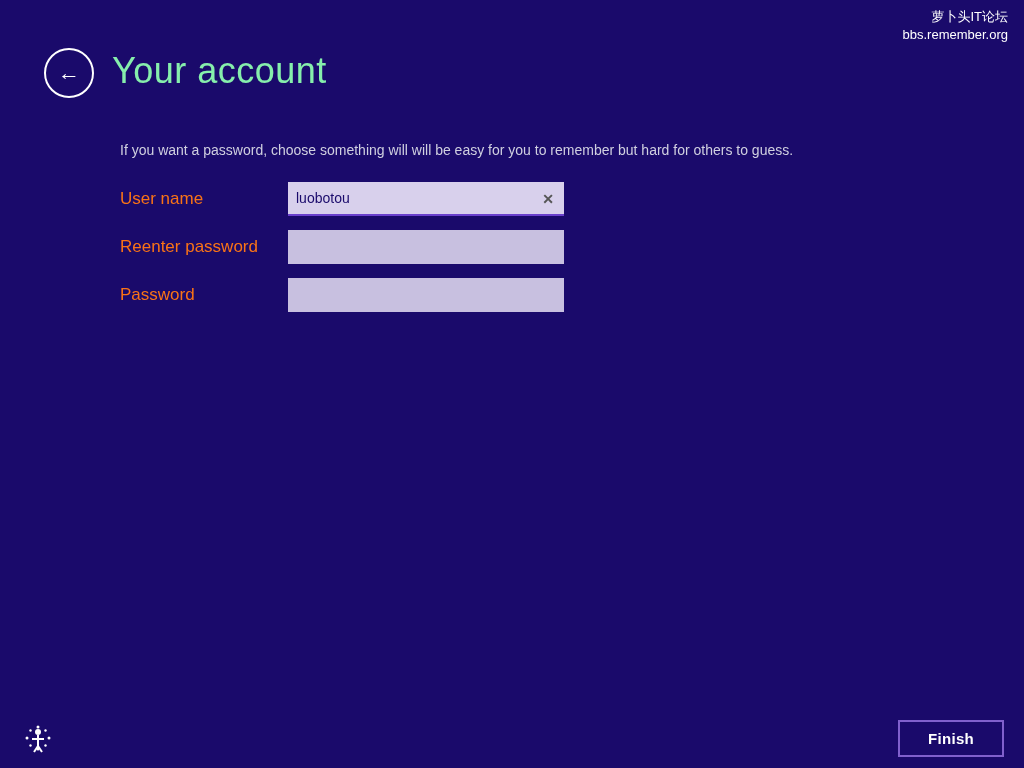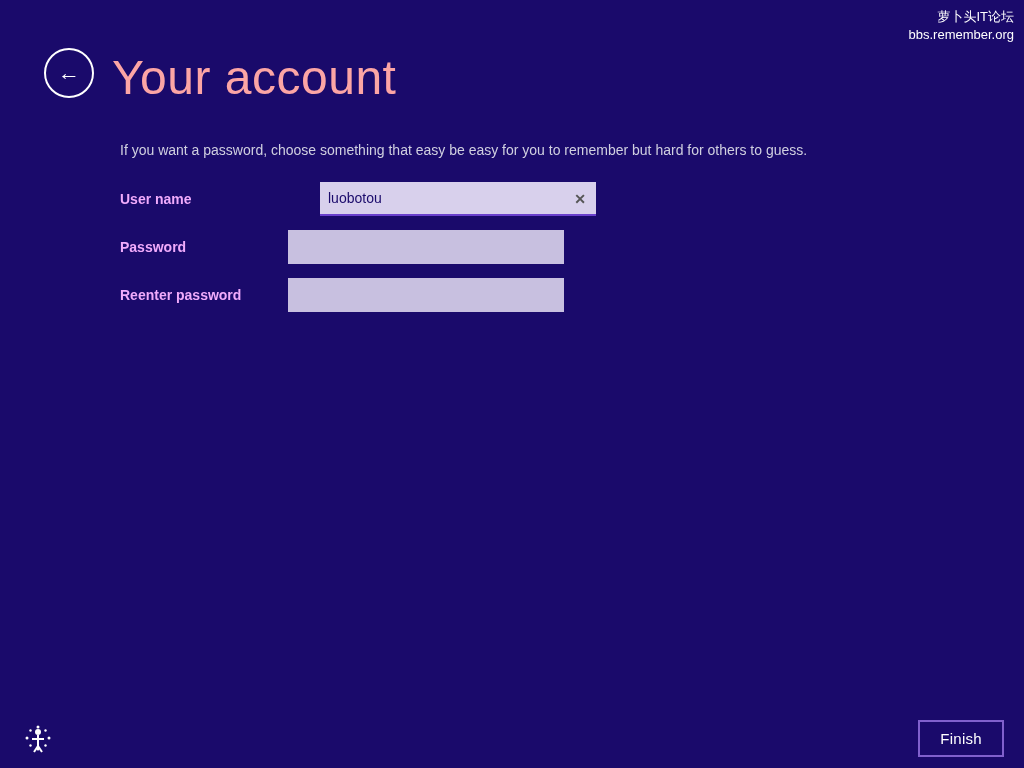--- a/index.html
+++ b/index.html
@@ -15,21 +15,21 @@
       font-family: 'Segoe UI', Arial, sans-serif;
       color: white;
       overflow: hidden;
       position: relative;
     }
 
     
     .watermark {
       position: absolute;
       top: 8px;
-      right: 10px;
+      right: 16px;
       text-align: right;
       font-size: 13px;
       color: #ffffff;
       line-height: 1.4;
     }
 
     
     .back-btn {
       position: absolute;
       top: 48px;
@@ -49,23 +49,23 @@
       font-size: 22px;
       color: white;
       line-height: 1;
     }
 
     
     .page-title {
       position: absolute;
       top: 50px;
       left: 112px;
-      font-size: 48px;
+      font-size: 36px;
       font-weight: 200;
-      color: #fca5a5;
+      color: #86efac;
       letter-spacing: 0.5px;
     }
 
     
     .description {
       position: absolute;
       top: 142px;
       left: 120px;
       font-size: 14px;
       color: #d0d0e0;
@@ -81,23 +81,23 @@
 
     .form-row {
       display: flex;
       align-items: center;
       margin-bottom: 0;
       height: 48px;
     }
 
     .form-label {
       width: 168px;
-      font-size: 14px;
-      color: #f0abfc;
-      font-weight: 700;
+      font-size: 17px;
+      color: #f97316;
+      font-weight: 400;
     }
 
     .form-input-wrapper {
       position: relative;
       display: flex;
       align-items: center;
     }
 
     .form-input {
       width: 276px;
@@ -107,21 +107,20 @@
       outline: none;
       padding: 4px 34px 4px 8px;
       font-size: 14px;
       color: #1a0a6b;
       font-family: 'Segoe UI', Arial, sans-serif;
     }
 
     .form-input.active-input {
       background-color: #d8d0ec;
       border-bottom: 2px solid #6a40cc;
-      margin-left: 32px;
     }
 
     .clear-btn {
       position: absolute;
       right: 6px;
       top: 50%;
       transform: translateY(-50%);
       width: 20px;
       height: 20px;
       cursor: pointer;
@@ -159,63 +158,63 @@
 
     .windows-logo svg {
       width: 32px;
       height: 32px;
     }
 
     .finish-btn {
       background-color: transparent;
       border: 2px solid #8060cc;
       color: white;
-      padding: 8px 20px;
+      padding: 8px 28px;
       font-size: 15px;
       font-family: 'Segoe UI', Arial, sans-serif;
-      font-weight: 400;
+      font-weight: 700;
       cursor: pointer;
       letter-spacing: 0.3px;
     }
   </style>
 </head>
 <body>
 
 <div class="watermark">
   <div>萝卜头IT论坛</div>
   <div>bbs.remember.org</div>
 </div>
 
 <div class="back-btn">
   <span class="back-arrow">←</span>
 </div>
 
 <h1 class="page-title">Your account</h1>
 
-<p class="description">If you want a password, choose something that easy be easy for you to remember but hard for others to guess.</p>
+<p class="description">If you want a password, choose something will will be easy for you to remember but hard for others to guess.</p>
 
 <div class="form-container">
 
   <div class="form-row">
     <label class="form-label">User name</label>
     <div class="form-input-wrapper">
       <input class="form-input active-input" type="text" value="luobotou" style="">
       <button class="clear-btn">✕</button>
     </div>
   </div>
 
   <div class="form-row">
-    <label class="form-label">Password</label>
+    <label class="form-label">Reenter password</label>
     <div class="form-input-wrapper">
       <input class="form-input" type="password" value="" style="">
     </div>
   </div>
 
   <div class="form-row">
-    <label class="form-label">Reenter password</label>
+    <label class="form-label">Password</label>
     <div class="form-input-wrapper">
       <input class="form-input" type="password" value="" style="">
     </div>
   </div>
 
 
 </div>
 
 <div class="bottom-bar">
 

